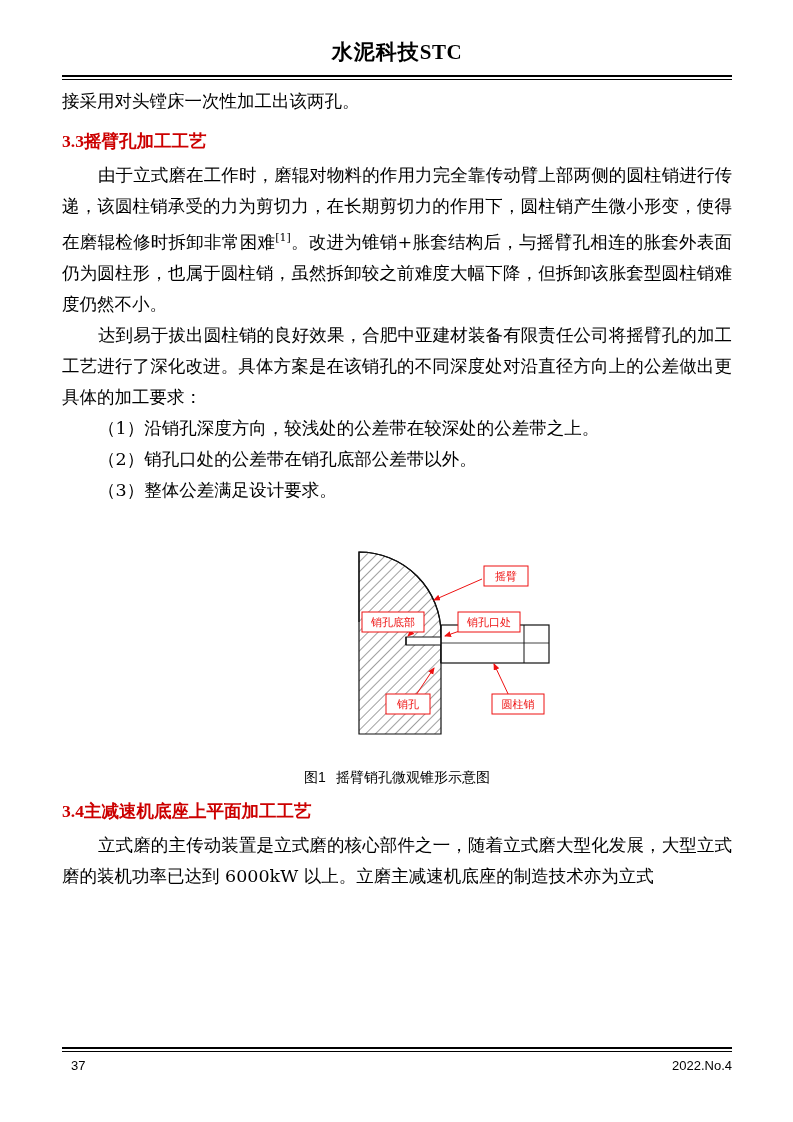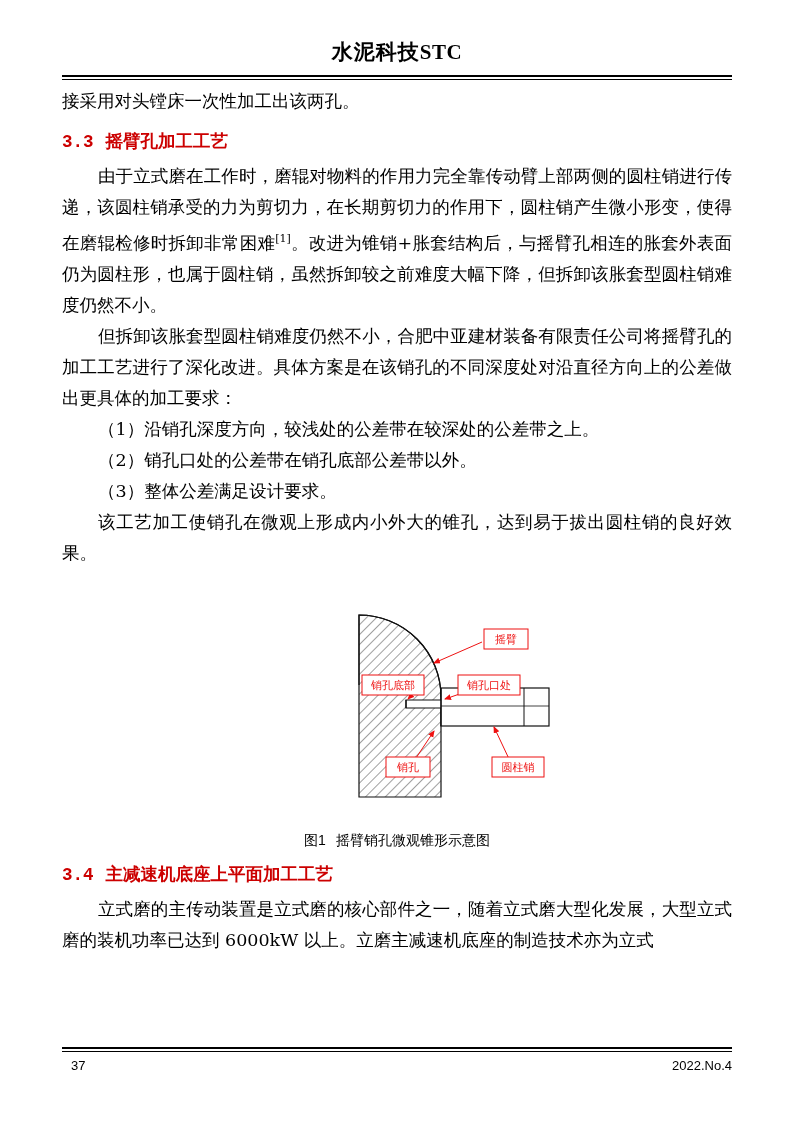--- a/index.html
+++ b/index.html
@@ -83,22 +83,21 @@
   }
   h2.section {
     margin: 9px 0 4px 0;
     font-size: 17.5px;
     line-height: 30px;
     font-weight: bold;
     font-family: "DejaVu Sans", sans-serif;
     color: #cc0000;
   }
   h2.section .num {
-    font-family: Liberation Mono, monospace;
-    margin-right: 12px;
+    font-family: Liberation Serif, serif;
   }
 
   
   .figure {
     position: relative;
     width: 670px;
     height: 255px;
     margin-top: 6px;
   }
   .figure-caption {
@@ -164,27 +163,26 @@
     <div class="body">
 
       <p class="para">接采用对头镗床一次性加工出该两孔。</p>
 
       <h2 class="section">
         <span class="num">3.3</span><span>摇臂孔加工工艺</span>
       </h2>
 
       <p class="para indent"><span>由于立式磨在工作时，磨辊对物料的作用力完全靠传动臂上部两侧的圆柱销进行传递，该圆柱销承受的力为剪切力，在长期剪切力的作用下，圆柱销产生微小形变，使得在磨辊检修时拆卸非常困难</span><span class="sup">[1]</span><span>。改进为锥销+胀套结构后，与摇臂孔相连的胀套外表面仍为圆柱形，也属于圆柱销，虽然拆卸较之前难度大幅下降，但拆卸该胀套型圆柱销难度仍然不小。</span></p>
 
-      <p class="para indent">但拆卸该胀套型圆柱销难度仍然不小，合肥中亚建材装备有限责任公司将摇臂孔的加工工艺进行了深化改进。具体方案是在该销孔的不同深度处对沿直径方向上的公差做出更具体的加工要求：</p>
+      <p class="para indent">达到易于拔出圆柱销的良好效果，合肥中亚建材装备有限责任公司将摇臂孔的加工工艺进行了深化改进。具体方案是在该销孔的不同深度处对沿直径方向上的公差做出更具体的加工要求：</p>
 
       <p class="para indent">（1）沿销孔深度方向，较浅处的公差带在较深处的公差带之上。</p>
       <p class="para indent">（2）销孔口处的公差带在销孔底部公差带以外。</p>
       <p class="para indent">（3）整体公差满足设计要求。</p>
 
-      <p class="para indent">该工艺加工使销孔在微观上形成内小外大的锥孔，达到易于拔出圆柱销的良好效果。</p>
 
       <div class="figure">
         <svg width="670" height="255" viewBox="0 0 670 255">
           <defs>
             <pattern id="hatch" width="7" height="7" patternTransform="rotate(45)" patternUnits="userSpaceOnUse">
               <line x1="0" y1="0" x2="0" y2="7" stroke="#111" stroke-width="0.8"></line>
             </pattern>
             <marker id="arrowred" markerWidth="7" markerHeight="7" refX="6" refY="3" orient="auto">
               <path d="M0,0 L7,3 L0,6 z" fill="#ee1111"></path>
             </marker>

